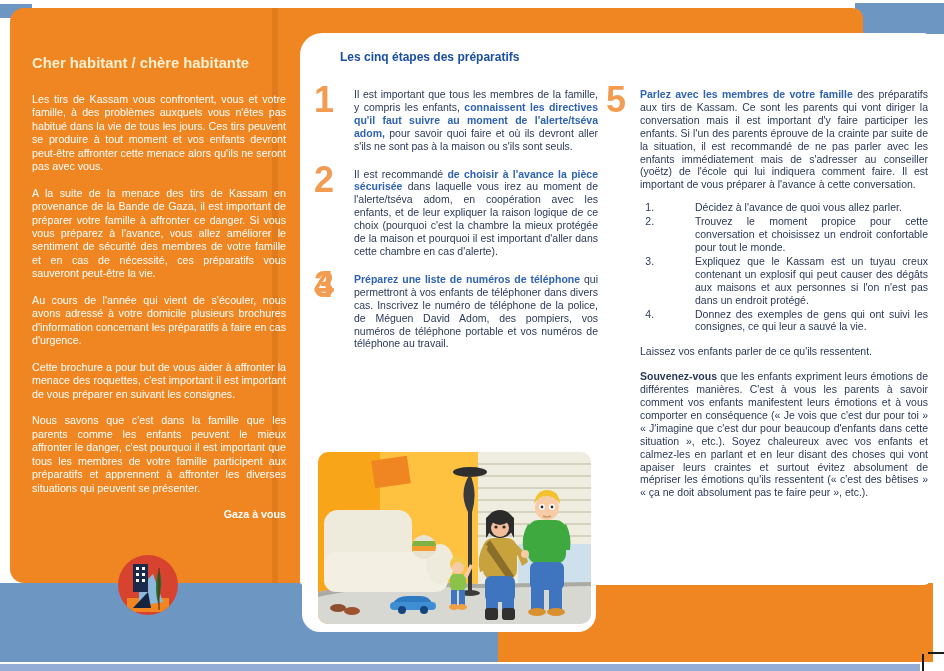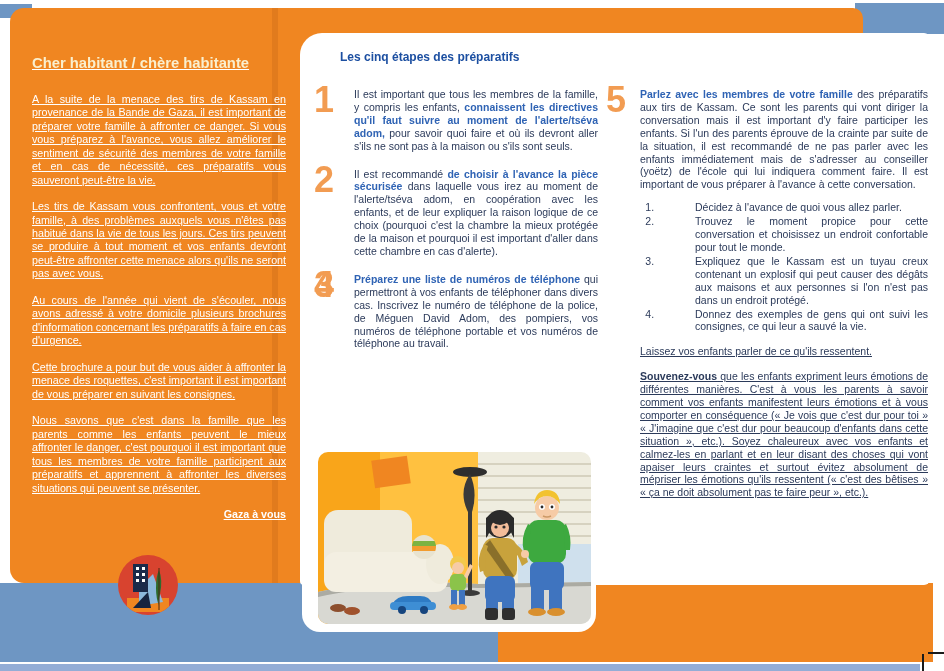--- a/index.html
+++ b/index.html
@@ -20,40 +20,40 @@
   .fold-shadow{left:272px;top:8px;width:6px;height:575px;background:rgba(120,50,0,0.12);z-index:3;}
   .white-frame{left:302px;top:540px;width:294px;height:92px;background:#ffffff;
     border-radius:0 0 18px 18px;z-index:4;}
   .white-panel{left:300px;top:33px;width:630px;height:552px;background:#ffffff;
     border-radius:22px 6px 6px 4px;z-index:4;}
   .crop-mark-h{left:928px;top:652px;width:16px;height:2px;background:#1a1a1a;z-index:9;}
   .crop-mark-v{left:922px;top:654px;width:2px;height:17px;background:#1a1a1a;z-index:9;}
 
   
   .left-content{left:32px;top:54px;width:254px;z-index:5;color:#ffffff;
-    font-size:10.7px;line-height:1.26;text-align:justify;text-decoration:underline;}
+    font-size:10.7px;line-height:1.26;text-align:justify;}
   .left-heading{font-size:14.8px;font-weight:bold;color:#FAEFCE;margin:0 0 20px 0;text-align:left;}
   .left-content p{margin:0 0 13px 0;}
   .signoff{text-align:right;font-weight:bold;margin-top:4px;line-height:1.3;}
 
   
   .main-heading{left:340px;top:50px;z-index:5;font-size:12px;font-weight:bold;color:#1C4FA1;}
   .col1{left:312px;top:88px;width:286px;z-index:5;}
   .col2{left:604px;top:88px;width:324px;z-index:5;}
   .step{position:relative;padding-left:42px;margin-bottom:15px;color:#2B3A5A;
     font-size:10.5px;line-height:1.23;text-align:justify;}
   .col2 .step{padding-left:36px;margin-bottom:10px;}
   .step-num{position:absolute;left:2px;top:-6px;font-size:36px;font-weight:bold;
     color:#F29C52;line-height:1;}
   .em{color:#2F63B4;font-weight:bold;}
   .b{font-weight:bold;}
   .step5-rest{padding-left:36px;color:#2B3A5A;font-size:10.5px;line-height:1.23;}
   .step5-rest ol{margin:2px 0 12px 0;padding-left:17px;text-align:justify;}
   .step5-rest li{margin-bottom:1px;padding-left:38px;}
-  .plain-para{margin:0 0 12px 0;text-align:justify;text-decoration:underline;}
+  .plain-para{margin:0 0 12px 0;text-align:justify;}
 
   
   .illustration-box{left:318px;top:452px;width:273px;height:172px;z-index:6;
     border-radius:10px;overflow:hidden;}
   
   .logo-box{left:117px;top:554px;width:62px;height:62px;z-index:7;}
 </style>
 </head>
 <body>
 
@@ -64,22 +64,22 @@
 <div class="abs bottom-strip"></div>
 <div class="abs orange-main"></div>
 <div class="abs fold-shadow"></div>
 <div class="abs white-frame"></div>
 <div class="abs white-panel"></div>
 <div class="abs crop-mark-h"></div>
 <div class="abs crop-mark-v"></div>
 
 <div class="abs left-content">
   <h1 class="left-heading">Cher habitant / chère habitante</h1>
+  <p>Les tirs de Kassam vous confrontent, vous et votre famille, à des problèmes auxquels vous n'êtes pas habitué dans la vie de tous les jours. Ces tirs peuvent se produire à tout moment et vos enfants devront peut-être affronter cette menace alors qu'ils ne seront pas avec vous.</p>
   <p>A la suite de la menace des tirs de Kassam en provenance de la Bande de Gaza, il est important de préparer votre famille à affronter ce danger. Si vous vous préparez à l'avance, vous allez améliorer le sentiment de sécurité des membres de votre famille et en cas de nécessité, ces préparatifs vous sauveront peut-être la vie.</p>
-  <p>Les tirs de Kassam vous confrontent, vous et votre famille, à des problèmes auxquels vous n'êtes pas habitué dans la vie de tous les jours. Ces tirs peuvent se produire à tout moment et vos enfants devront peut-être affronter cette menace alors qu'ils ne seront pas avec vous.</p>
   <p>Au cours de l'année qui vient de s'écouler, nous avons adressé à votre domicile plusieurs brochures d'information concernant les préparatifs à faire en cas d'urgence.</p>
   <p>Cette brochure a pour but de vous aider à affronter la menace des roquettes, c'est important il est important de vous préparer en suivant les consignes.</p>
   <p>Nous savons que c'est dans la famille que les parents comme les enfants peuvent le mieux affronter le danger, c'est pourquoi il est important que tous les membres de votre famille participent aux préparatifs et apprennent à affronter les diverses situations qui peuvent se présenter.</p>
   <div class="signoff">
     <div>Gaza à vous</div>
   </div>
 </div>
 
 <div class="abs main-heading">Les cinq étapes des préparatifs</div>
 

